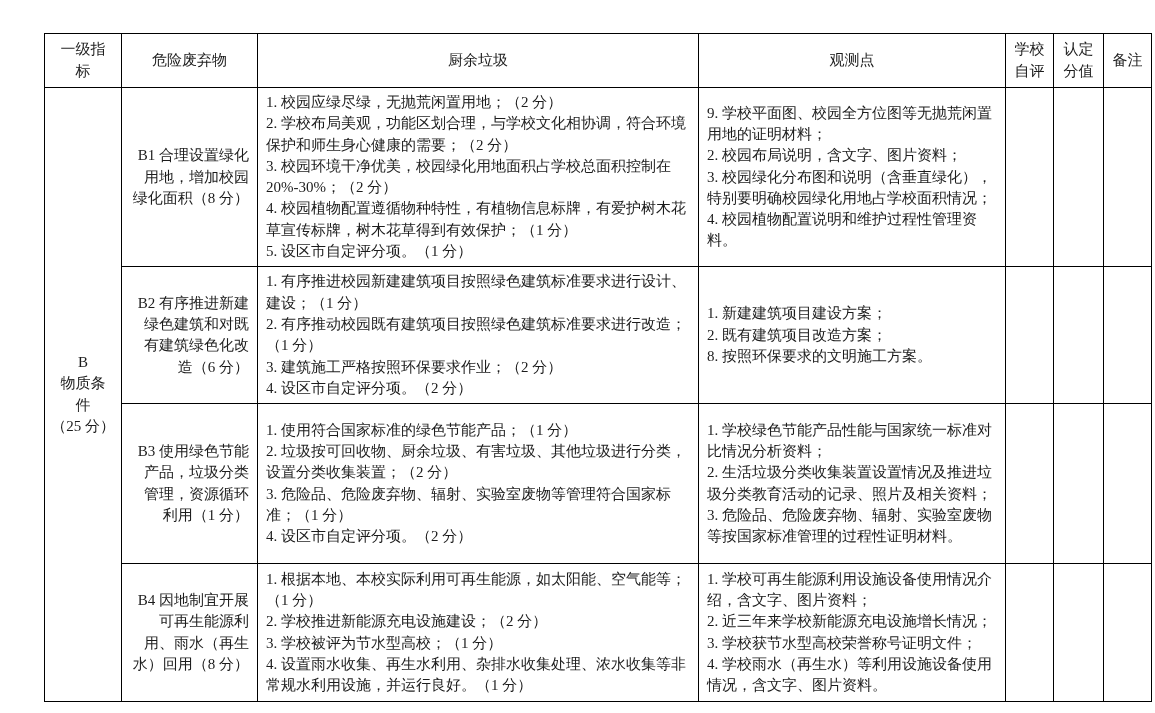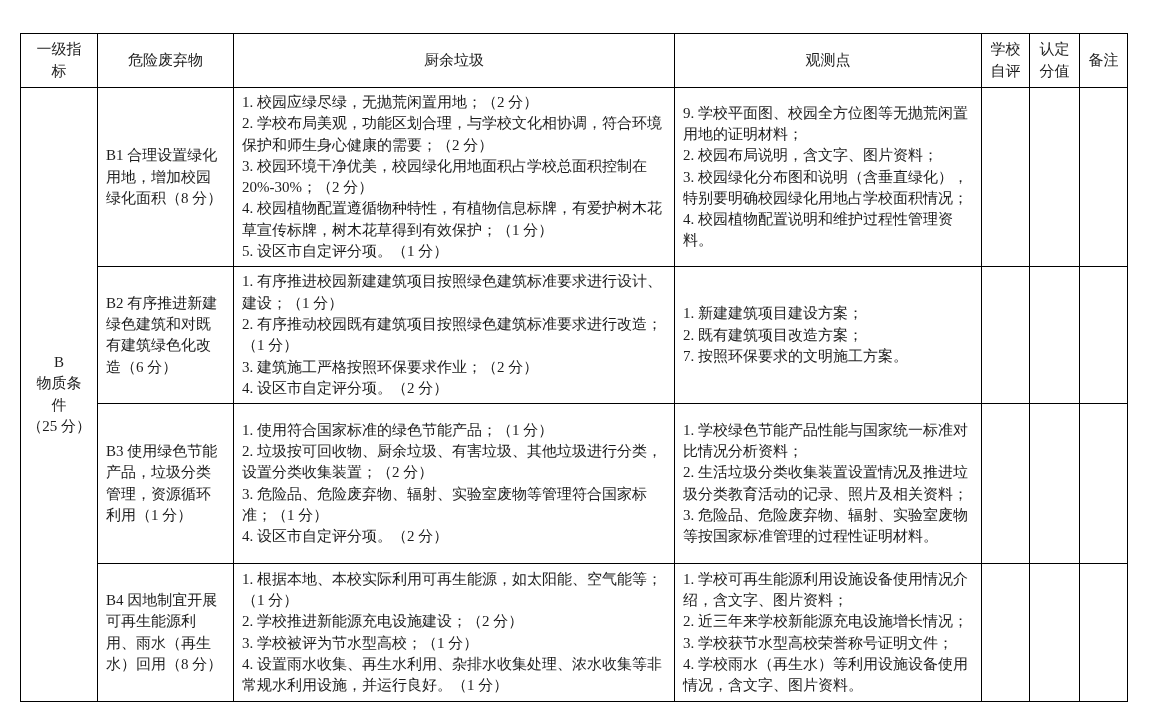--- a/index.html
+++ b/index.html
@@ -9,21 +9,21 @@
   }
   body {
     width: 1155px;
     height: 713px;
     position: relative;
     font-family: "Liberation Serif", "DejaVu Serif", serif;
     color: #1c1c1c;
   }
   .doc-table {
     position: absolute;
-    left: 20px;
+    left: 44px;
     top: 33px;
     border-collapse: collapse;
     table-layout: fixed;
     width: 1107px;
   }
   .doc-table th,
   .doc-table td {
     border: 1px solid #000000;
     font-weight: normal;
     font-size: 15px;
@@ -36,21 +36,21 @@
     text-align: center;
     white-space: pre-line;
     padding: 2px 2px;
   }
   .cell-center {
     text-align: center;
     white-space: pre-line;
     padding: 2px 2px;
   }
   .cell-left {
-    text-align: left;
+    text-align: right;
     white-space: pre-line;
     padding: 4px 8px;
   }
   .cell-text {
     text-align: left;
     white-space: pre-line;
     padding: 4px 7px 4px 8px;
   }
   .cell-empty {
     padding: 0;
@@ -110,21 +110,21 @@
   </tr>
 
   <tr class="row-b2">
     <td class="cell-left">B2 有序推进新建绿色建筑和对既有建筑绿色化改造（6 分）</td>
     <td class="cell-text">1. 有序推进校园新建建筑项目按照绿色建筑标准要求进行设计、建设；（1 分）
 2. 有序推动校园既有建筑项目按照绿色建筑标准要求进行改造；（1 分）
 3. 建筑施工严格按照环保要求作业；（2 分）
 4. 设区市自定评分项。（2 分）</td>
     <td class="cell-text">1. 新建建筑项目建设方案；
 2. 既有建筑项目改造方案；
-7. 按照环保要求的文明施工方案。</td>
+8. 按照环保要求的文明施工方案。</td>
     <td class="cell-empty"></td>
     <td class="cell-empty"></td>
     <td class="cell-empty"></td>
   </tr>
 
   <tr class="row-b3">
     <td class="cell-left">B3 使用绿色节能产品，垃圾分类管理，资源循环利用（1 分）</td>
     <td class="cell-text">1. 使用符合国家标准的绿色节能产品；（1 分）
 2. 垃圾按可回收物、厨余垃圾、有害垃圾、其他垃圾进行分类，设置分类收集装置；（2 分）
 3. 危险品、危险废弃物、辐射、实验室废物等管理符合国家标准；（1 分）

